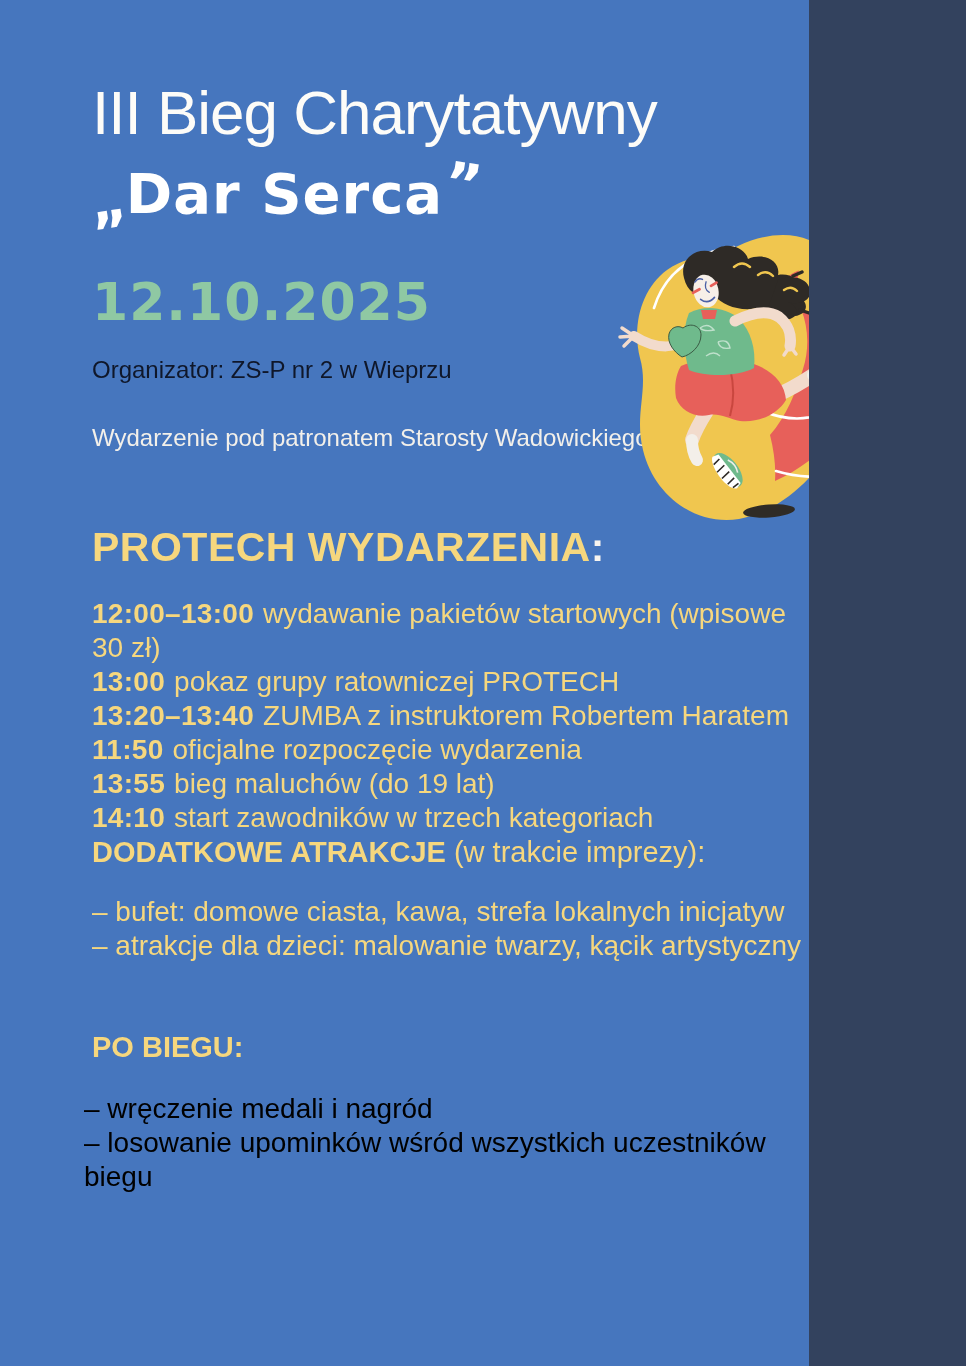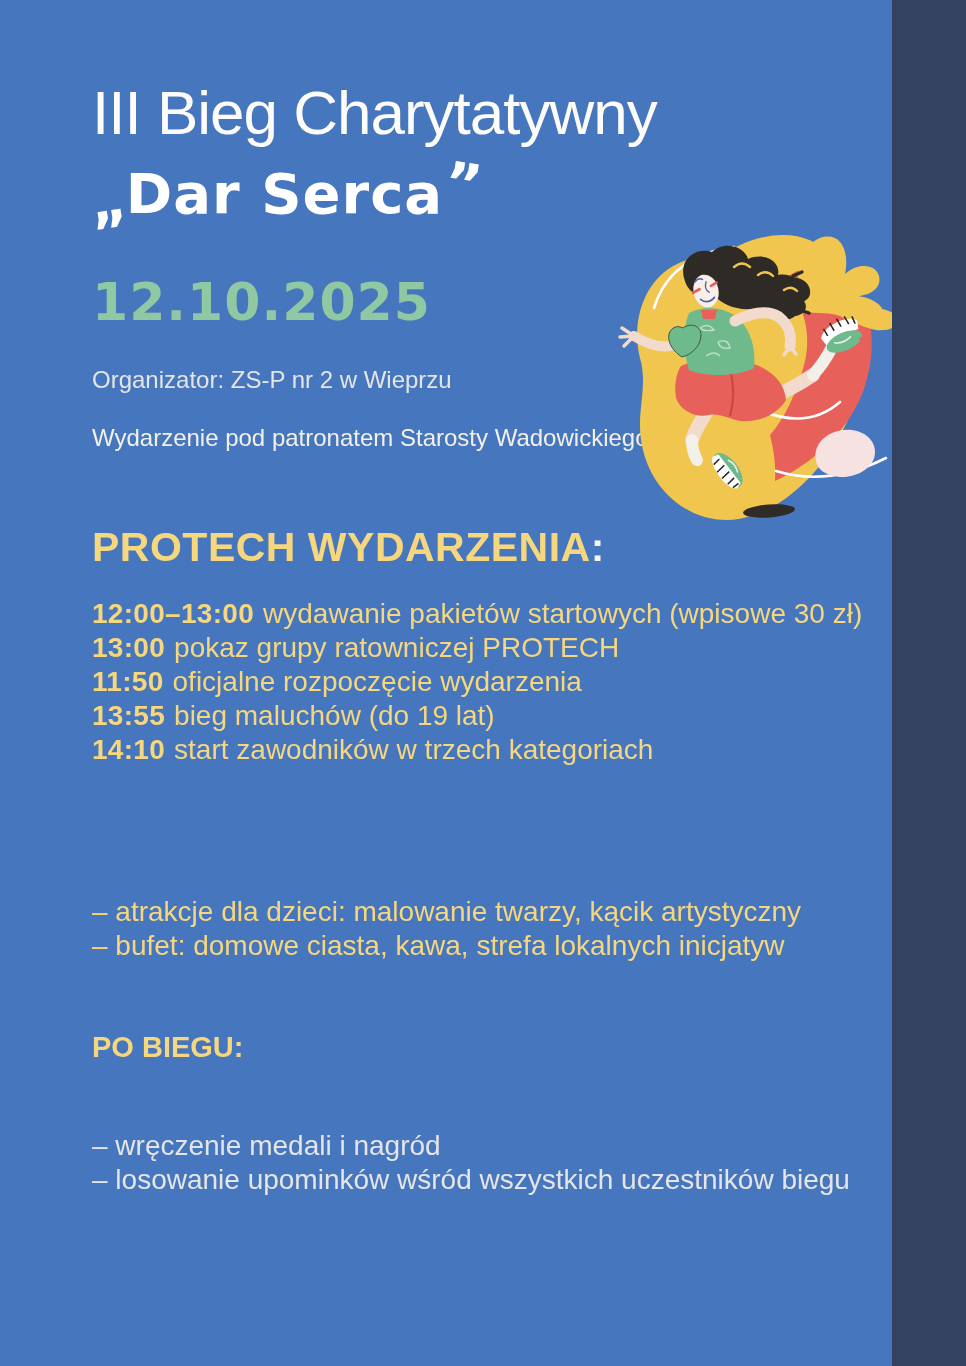--- a/index.html
+++ b/index.html
@@ -1,18 +1,18 @@
 <!DOCTYPE html>
 <html lang="pl"><head>
 <meta charset="utf-8">
 <style>
   html,body{margin:0;padding:0;background:#33425e;}
   .poster{
     position:relative;
-    width:892px;height:1366px;
+    width:809px;height:1366px;
     background:#4676BE;
     overflow:hidden;
     font-family:"Liberation Sans","DejaVu Sans",sans-serif;
   }
   
   .title{
     position:absolute;left:92px;top:74px;
     font-size:62px;line-height:78px;font-weight:400;
     color:#FDFCF8;letter-spacing:-1px;
   }
@@ -25,22 +25,22 @@
   .subtitle .q{display:inline-block;}
   .subtitle .q-open{transform:rotate(-9deg) translateY(8px);}
   .subtitle .q-close{transform:rotate(9deg) translateY(-10px);}
   .date{
     position:absolute;left:92px;top:272px;
     font-size:52px;font-weight:800;
     font-family:"DejaVu Sans","Liberation Sans",sans-serif;
     color:#8FC8A3;letter-spacing:1px;
   }
   .organizer{
-    position:absolute;left:92px;top:366px;
-    font-size:24px;color:#e5e5e5;
+    position:absolute;left:92px;top:356px;
+    font-size:24px;color:#0f172a;
   }
   .patronage{
     position:absolute;left:92px;top:421px;
     font-size:24px;line-height:34px;color:#F3F0EA;
   }
   
   .program-heading{
     position:absolute;left:92px;top:524px;
     font-size:41px;font-weight:800;color:#F6D77E;letter-spacing:.5px;
   }
@@ -59,22 +59,22 @@
   .attr-list{
     position:absolute;left:92px;top:895px;
     font-size:28px;line-height:34px;color:#F6D77E;
   }
   
   .po-heading{
     position:absolute;left:92px;top:1031px;
     font-size:29px;font-weight:700;color:#F6D77E;
   }
   .po-list{
-    position:absolute;left:92px;top:1092px;
-    font-size:28px;line-height:34px;color:#e5e5e5;margin-top:37px;
+    position:absolute;left:84px;top:1092px;
+    font-size:28px;line-height:34px;color:#000000;
   }
   
   .illo{position:absolute;left:588px;top:218px;width:378px;height:322px;}
 </style>
 </head>
 <body>
 
 <div class="poster">
 
   <div class="title">III Bieg Charytatywny</div>
@@ -167,29 +167,31 @@
 
     <path d="M147,103 C165,94 180,92 191,99 C200,106 204,117 202,128" fill="none" stroke="#F2DBCC" stroke-width="11" stroke-linecap="round"></path>
     <path d="M202,128 L208,136 M202,128 L196,137" fill="none" stroke="#F2DBCC" stroke-width="3.5" stroke-linecap="round"></path>
   </svg>
 
   <div class="program-heading"><span>PROTECH WYDARZENIA</span><span class="colon">:</span></div>
 
   <div class="schedule">
     <div><span class="t">12:00–13:00</span><span>wydawanie pakietów startowych (wpisowe 30 zł)</span></div>
     <div><span class="t">13:00</span><span>pokaz grupy ratowniczej PROTECH</span></div>
+    <div><span class="t">13:20–13:40</span><span>ZUMBA z instruktorem Robertem Haratem</span></div>
     <div><span class="t">11:50</span><span>oficjalne rozpoczęcie wydarzenia</span></div>
     <div><span class="t">13:55</span><span>bieg maluchów (do 19 lat)</span></div>
     <div><span class="t">14:10</span><span>start zawodników w trzech kategoriach</span></div>
   </div>
 
+  <div class="attr-heading"><span class="b">DODATKOWE ATRAKCJE</span><span> (w trakcie imprezy):</span></div>
 
   <div class="attr-list">
+    <div>– bufet: domowe ciasta, kawa, strefa lokalnych inicjatyw</div>
     <div>– atrakcje dla dzieci: malowanie twarzy, kącik artystyczny</div>
-    <div>– bufet: domowe ciasta, kawa, strefa lokalnych inicjatyw</div>
   </div>
 
   <div class="po-heading">PO BIEGU:</div>
 
   <div class="po-list">
     <div>– wręczenie medali i nagród</div>
     <div>– losowanie upominków wśród wszystkich uczestników biegu</div>
   </div>
 
 </div>

